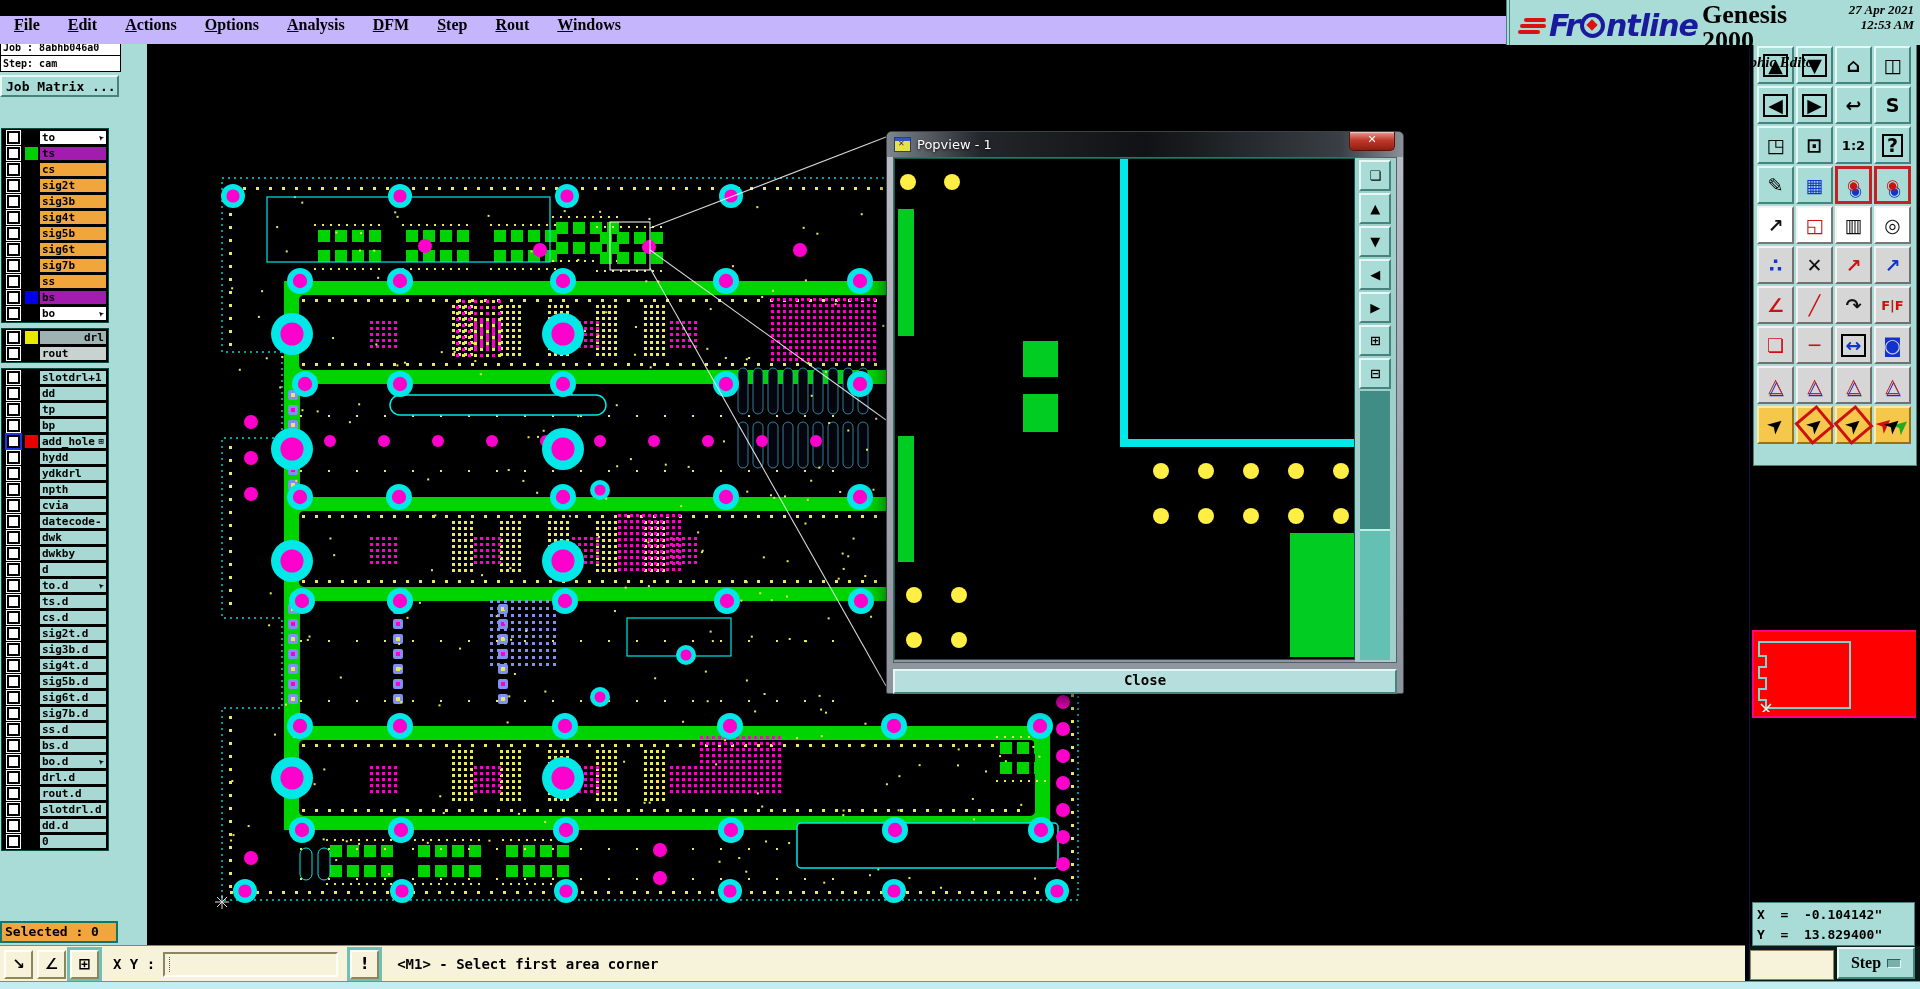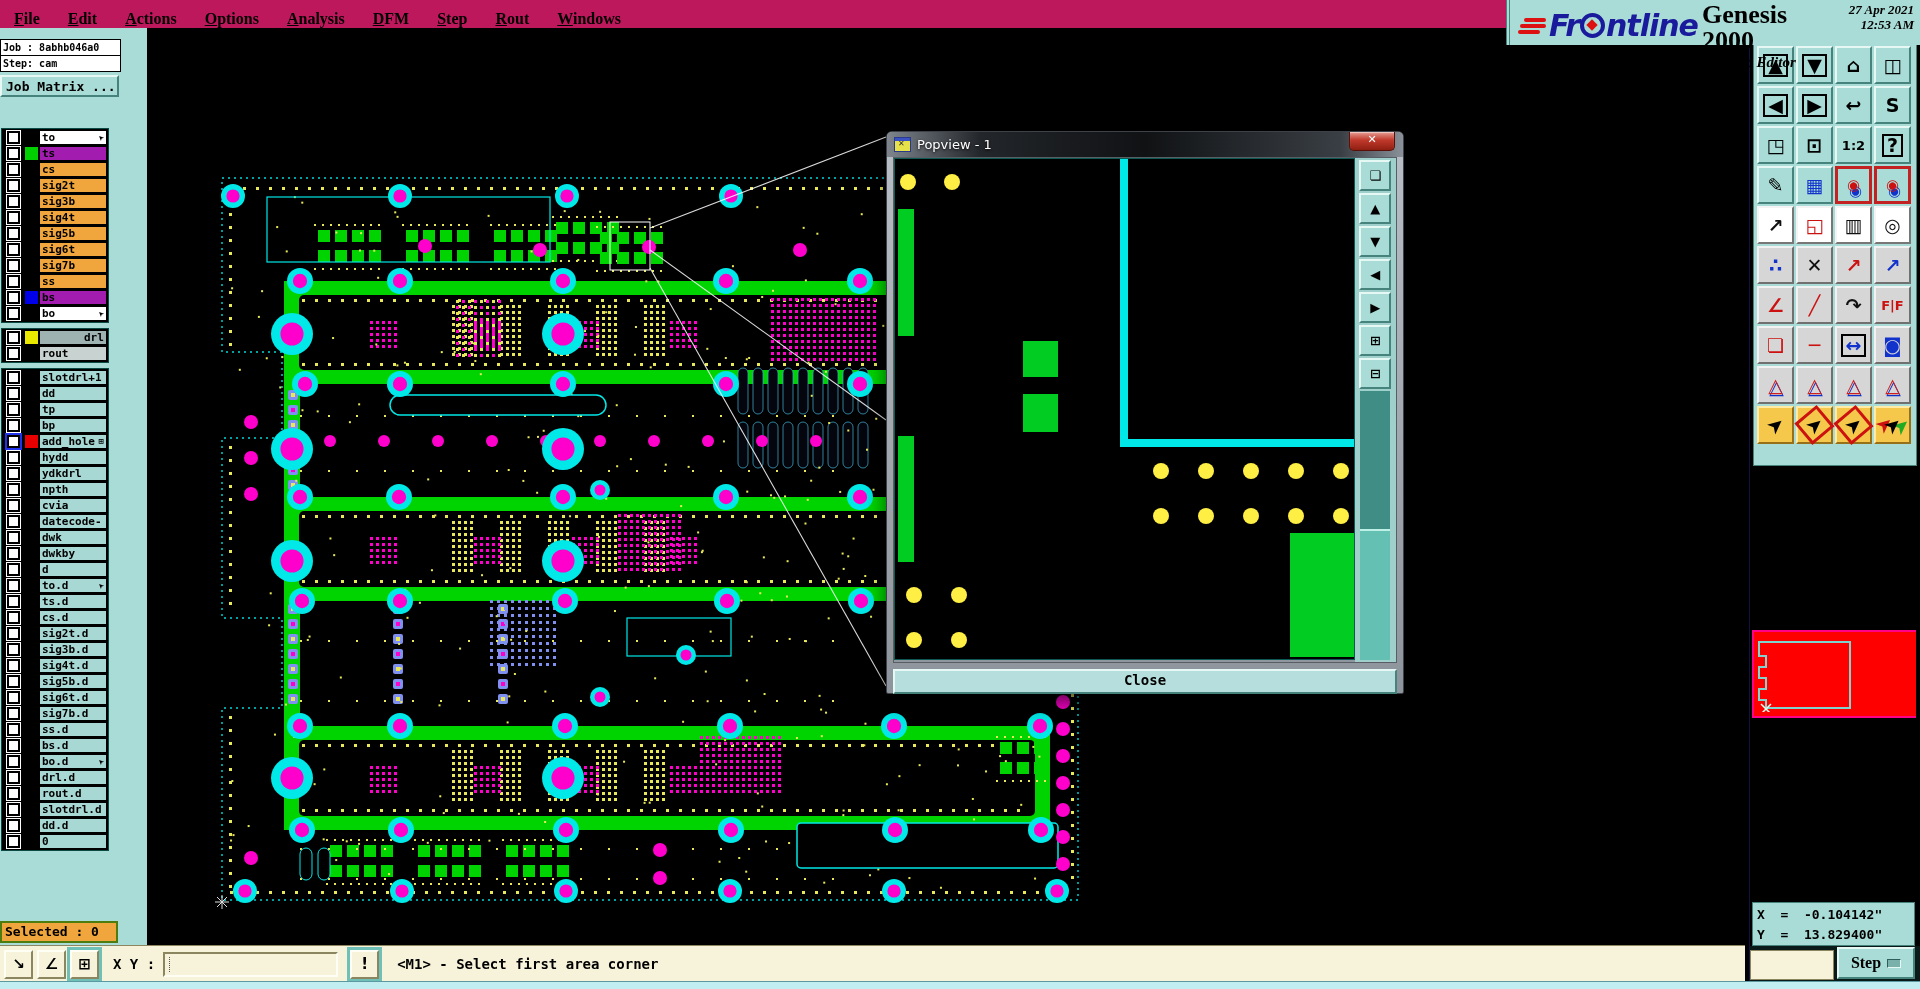--- a/index.html
+++ b/index.html
@@ -2,36 +2,36 @@
 <html><head>
 <meta charset="utf-8">
 <style>
   html,body{margin:0;padding:0;background:#000;}
   body{position:relative;width:1920px;height:989px;overflow:hidden;
        font-family:"DejaVu Sans","Liberation Sans",sans-serif;}
   .abs{position:absolute;}
   .mono{font-family:"DejaVu Sans Mono","Liberation Mono",monospace;}
 
   
-  .menubar{left:0;top:0;width:1920px;height:28px;background:#be185d;display:flex;align-items:flex-end;z-index:20;}
+  .menubar{left:0;top:16px;width:1920px;height:28px;background:#c4b5fd;display:flex;align-items:flex-start;z-index:20;}
   .mitem{font-family:"Liberation Serif","DejaVu Serif",serif;font-weight:bold;font-size:16px;color:#000;padding:0 14px;cursor:default;}
   .mitem .u{text-decoration:underline;}
   .help{margin-left:auto;margin-right:280px;}
   
   .brand{right:0;top:0;width:414px;height:45px;background:#a9dcd6;border-left:4px double #47837d;display:flex;align-items:flex-start;z-index:21;padding-top:2px;box-sizing:border-box;}
   .logo{display:flex;align-items:center;margin:6px 4px 0 8px;}
   .speed{display:inline-block;margin-right:3px;}
   .speed i{display:block;height:4px;background:#dd1111;margin:2px 0;border-radius:2px;}
   .speed i:nth-child(1){width:22px;margin-left:6px;}
   .speed i:nth-child(2){width:26px;margin-left:2px;}
   .speed i:nth-child(3){width:22px;}
   .logotext{color:#1a1a9c;font-style:italic;font-weight:bold;font-size:30px;letter-spacing:-1px;display:flex;align-items:center;}
   .logo-o{display:inline-block;width:17px;height:17px;border:4px solid #1a1a9c;border-radius:50%;position:relative;margin:0 1px;}
   .logo-o i{position:absolute;left:4px;top:4px;width:8px;height:8px;background:#dd1111;transform:rotate(45deg);}
-  .brandmid{flex:1;display:flex;flex-direction:column;align-items:flex-start;}
+  .brandmid{flex:1;display:flex;flex-direction:column;align-items:flex-end;}
   .product{font-family:"Liberation Serif","DejaVu Serif",serif;font-weight:bold;font-size:26px;color:#000;line-height:26px;}
   .edition{font-family:"Liberation Serif","DejaVu Serif",serif;font-weight:bold;font-style:italic;font-size:15px;color:#000;}
   .datetime{width:95px;text-align:right;font-family:"Liberation Serif","DejaVu Serif",serif;font-weight:bold;font-style:italic;font-size:13px;color:#000;padding:0 6px 0 0;line-height:15px;}
 
   
   .leftpanel{left:0;top:28px;width:147px;height:917px;background:#a9dcd6;z-index:10;}
   .jobbox{position:absolute;left:0;width:117px;height:15px;background:#ffffff;border:1px solid #000;font-size:10px;font-weight:bold;padding-left:2px;line-height:15px;color:#000;}
   .matrixbtn{position:absolute;left:0;top:47px;width:119px;height:22px;background:#a9dcd6;border-top:2px solid #e6f8f4;border-left:2px solid #e6f8f4;border-right:2px solid #47837d;border-bottom:2px solid #47837d;font-size:13px;font-weight:bold;color:#000;line-height:19px;padding-left:4px;box-sizing:border-box;cursor:pointer;}
   .layerlist{position:absolute;left:1px;top:100px;width:108px;}
   .lgroup{background:#000;padding:1px 1px 0 1px;margin-bottom:5px;border:1px solid #0b4a45;}
@@ -90,21 +90,21 @@
   .tb .g.reddot{color:#cc1111;text-shadow:2px 6px 0 #1133cc;font-size:15px;}
 
   .nav{position:absolute;left:2px;top:602px;width:162px;height:84px;background:#ff0000;border-top:2px solid #ff0088;border-bottom:2px solid #ff0088;border-left:2px solid #ff0088;}
   .coords{position:absolute;left:2px;top:874px;width:163px;height:44px;background:#a9dcd6;border:1px solid #47837d;font-family:"DejaVu Sans Mono","Liberation Mono",monospace;font-weight:bold;font-size:13px;line-height:20px;color:#000;padding:2px 0 0 4px;box-sizing:border-box;white-space:pre;}
   .unitsrow{position:absolute;left:0px;top:918px;width:171px;height:35px;background:#0a1a18;}
   .unitsblank{position:absolute;left:0px;top:4px;width:82px;height:28px;background:#f7f3da;border:1px solid #8b8560;}
   .unitsbtn{position:absolute;left:87px;top:1px;width:78px;height:32px;background:#a9dcd6;border-top:2px solid #e6f8f4;border-left:2px solid #e6f8f4;border-right:2px solid #47837d;border-bottom:2px solid #47837d;box-sizing:border-box;font-family:"Liberation Serif","DejaVu Serif",serif;font-weight:bold;font-size:16px;color:#000;display:flex;align-items:center;justify-content:center;gap:6px;cursor:pointer;}
   .unitsbtn .ind{width:12px;height:7px;background:#79b0aa;border-top:1px solid #2f5f5a;border-left:1px solid #2f5f5a;border-bottom:1px solid #e6f8f4;border-right:1px solid #e6f8f4;}
 
   
-  .selbox{left:0;top:921px;width:118px;height:22px;background:#f0a63c;border:2px solid #4d7c0f;box-sizing:border-box;z-index:15;font-family:"DejaVu Sans Mono","Liberation Mono",monospace;font-weight:bold;font-size:13px;line-height:18px;padding-left:3px;color:#000;}
+  .selbox{left:0;top:921px;width:118px;height:22px;background:#f0a63c;border:2px solid #0f766e;box-sizing:border-box;z-index:15;font-family:"DejaVu Sans Mono","Liberation Mono",monospace;font-weight:bold;font-size:13px;line-height:18px;padding-left:3px;color:#000;}
   .cmdbar{left:0;top:945px;width:1745px;height:36px;background:#f7f3da;z-index:15;display:flex;align-items:center;border-top:1px solid #8b8560;}
   .cbtn{width:29px;height:29px;margin-left:4px;background:#f7f3da;border-top:2px solid #fffef4;border-left:2px solid #fffef4;border-right:2px solid #8b8560;border-bottom:2px solid #8b8560;box-sizing:border-box;display:flex;align-items:center;justify-content:center;font-size:15px;font-weight:bold;color:#000;cursor:pointer;}
   .cbtn.hl{outline:3px solid #6fc0b6;}
   .xylabel{font-family:"DejaVu Sans Mono","Liberation Mono",monospace;font-weight:bold;font-size:14px;color:#000;margin:0 8px 0 14px;}
   .xyinput{width:175px;height:25px;background:#f7f3da;border-top:2px solid #8b8560;border-left:2px solid #8b8560;border-right:2px solid #fffef4;border-bottom:2px solid #fffef4;box-sizing:border-box;position:relative;}
   .caret{position:absolute;left:4px;top:3px;width:1px;height:15px;border-left:1px dotted #555;}
   .bang{margin-left:12px;}
   .statustext{font-family:"DejaVu Sans Mono","Liberation Mono",monospace;font-weight:bold;font-size:14px;color:#000;margin-left:18px;white-space:pre;}
   .bottomstrip{left:0;top:981px;width:1920px;height:8px;background:#c2eef2;z-index:16;border-top:1px solid #5a9aa0;}
 </style>

